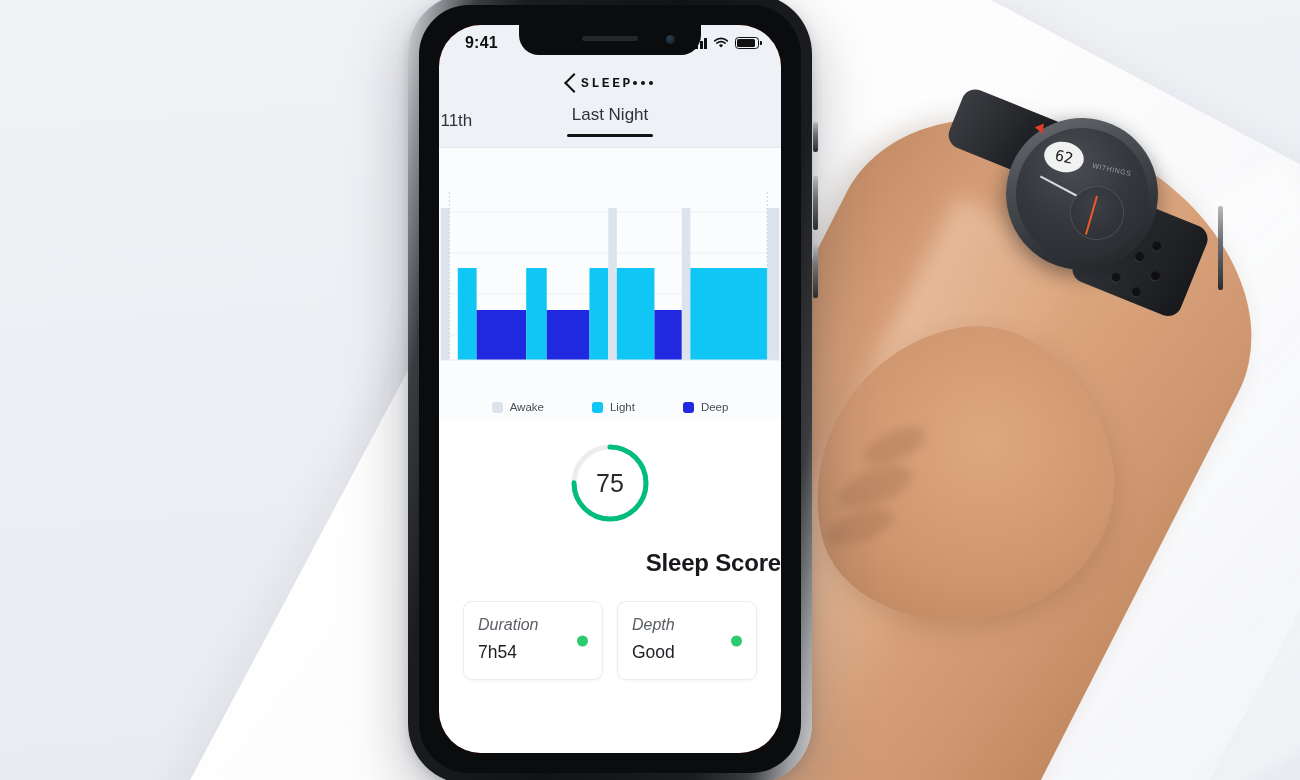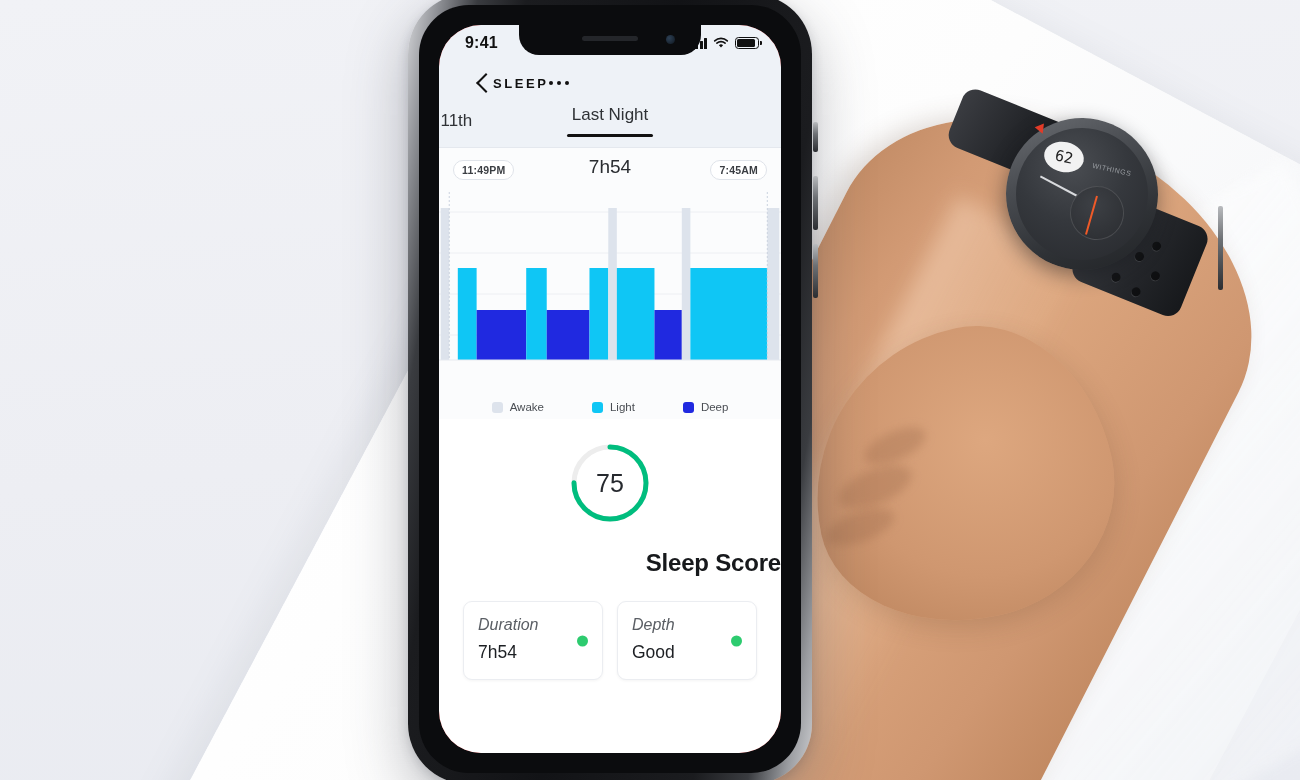--- a/index.html
+++ b/index.html
@@ -177,22 +177,23 @@
     width:2px; height:4px; background:#111; border-radius:0 1px 1px 0;
   }
   .batt span { display:block; height:100%; background:#111; border-radius:1.5px; width:92%; }
 
   
   .navbar {
     position: absolute; top: 36px; left: 0; right: 0; height: 86px;
     background: #eef2f7; z-index: 4;
   }
   .nav-row {
-    height: 44px; display: flex; align-items: center; justify-content: flex-start;
-    padding: 0 40px;
+    height: 44px; display: flex; align-items: center; justify-content: center;
+    padding: 0 20px;
+    font-family: Liberation Mono, monospace;
   }
   .back-chevron {
     width: 14px; height: 14px; border-left: 2.4px solid #111; border-bottom: 2.4px solid #111;
     transform: rotate(45deg); cursor: pointer;
   }
   .nav-title {
     font-size: 13px; font-weight: 700; letter-spacing: 2.6px; color: #111;
   }
   .dots { display: flex; gap: 4px; cursor: pointer; }
   .dots i { width: 4px; height: 4px; border-radius: 50%; background: #111; display: block; }
@@ -373,25 +374,20 @@
         <div class="subnav">
           <div class="prev-date">t 11th</div>
           <div class="tab-active-wrap">
             <span class="tab-active-label">Last Night</span>
             <div class="tab-underline"></div>
           </div>
         </div>
       </div>
 
       <div class="chart-card">
-        <div class="chart-head">
-          <span class="pill pill-start">11:49PM</span>
-          <span class="chart-duration">7h54</span>
-          <span class="pill pill-end">7:45AM</span>
-        </div>
 
         <div class="plot">
           <svg viewBox="0 0 364 188" preserveAspectRatio="none">
 
             <g stroke="#eceff3" stroke-width="1">
               <line x1="0" y1="22" x2="364" y2="22"></line>
               <line x1="0" y1="63" x2="364" y2="63"></line>
               <line x1="0" y1="104" x2="364" y2="104"></line>
               <line x1="0" y1="145" x2="364" y2="145"></line>
             </g>

